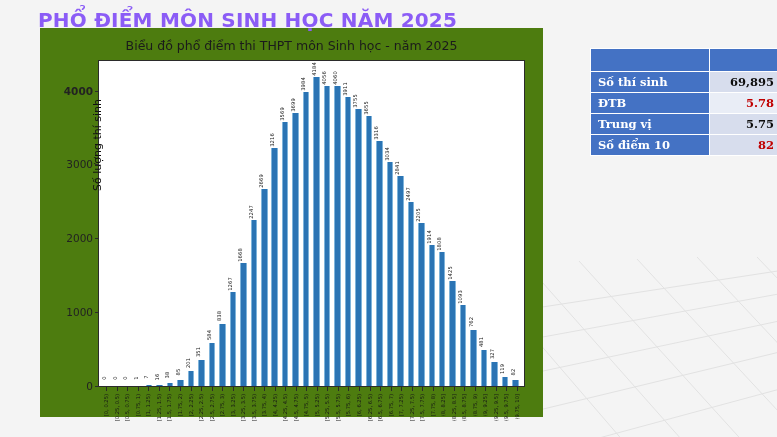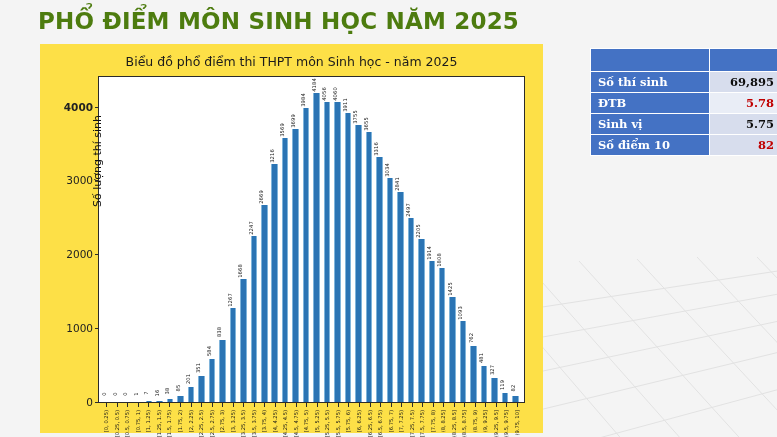--- a/index.html
+++ b/index.html
@@ -24,37 +24,37 @@
     height: 180px;
     pointer-events: none;
     z-index: 0;
   }
 
   
   #page-title {
     position: absolute;
     left: 38px;
     top: 8px;
-    font-size: 23px;
+    font-size: 20px;
     font-weight: 600;
     letter-spacing: 0.2px;
-    color: #4d7c0f;
+    color: #8b5cf6;
     font-family: "DejaVu Sans", sans-serif;
     white-space: nowrap;
     z-index: 3;
   }
 
   
   #chart-card {
     position: absolute;
     left: 40px;
-    top: 44px;
+    top: 28px;
     width: 503px;
     height: 389px;
-    background: #fde047;
+    background: #4d7c0f;
     z-index: 2;
   }
   #chart-title {
     position: absolute;
     left: 0;
     top: 10px;
     width: 503px;
     text-align: center;
     font-size: 12.5px;
     color: #1b1b1b;
@@ -629,21 +629,21 @@
   <tbody id="stats-body">
       <tr>
         <td class="lbl-cell">Số thí sinh</td>
         <td class="val-cell val-shade-a val-dark">69,895</td>
       </tr>
       <tr>
         <td class="lbl-cell">ĐTB</td>
         <td class="val-cell val-shade-b val-red">5.78</td>
       </tr>
       <tr>
-        <td class="lbl-cell">Sinh vị</td>
+        <td class="lbl-cell">Trung vị</td>
         <td class="val-cell val-shade-a val-dark">5.75</td>
       </tr>
       <tr>
         <td class="lbl-cell">Số điểm 10</td>
         <td class="val-cell val-shade-a val-red">82</td>
       </tr>
     </tbody>
 </table>
 
 </body></html>

